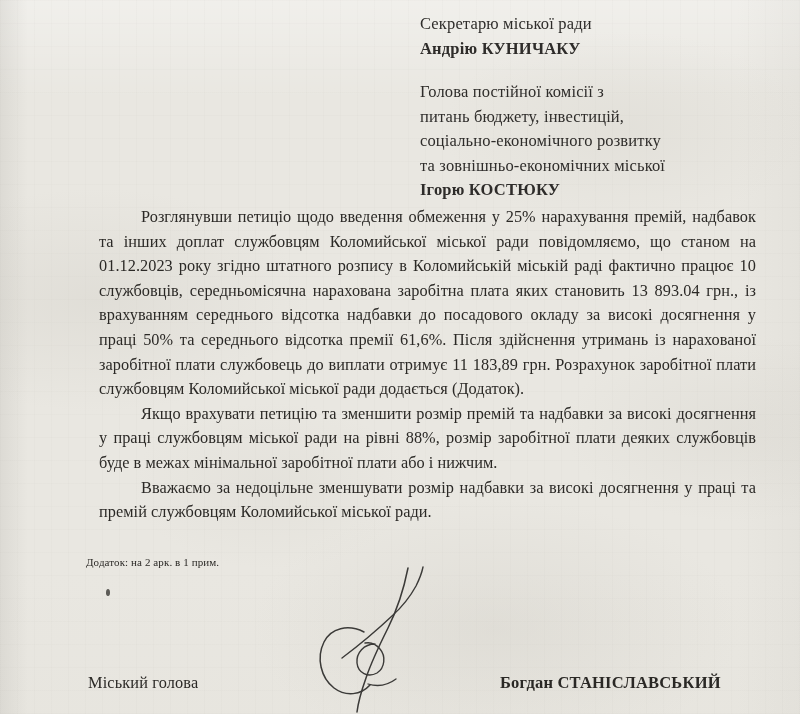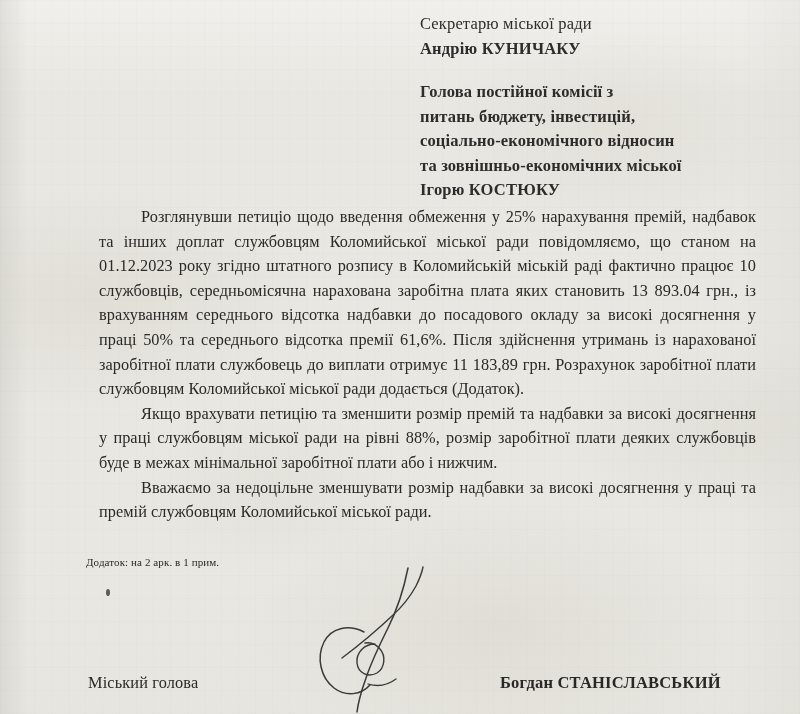--- a/index.html
+++ b/index.html
@@ -81,21 +81,21 @@
     letter-spacing: 0.15px;
     color: #2e2c2a;
     white-space: nowrap;
   }
   .addressee-line.name {
     font-weight: 700;
     letter-spacing: 0.2px;
     font-family: Liberation Serif, serif;
   }
   .addressee-line.bold-head {
-    font-weight: 700;
+    font-weight: 400;
   }
 
   
   .body-block {
     position: absolute;
     left: 84px;
     top: 205px;
     width: 672px;
   }
   .para {
@@ -192,21 +192,21 @@
     <div class="addressee-block">
 
       <div class="addressee-group">
         <div class="addressee-line">Секретарю міської ради</div>
         <div class="addressee-line name">Андрію КУНИЧАКУ</div>
       </div>
 
       <div class="addressee-group">
         <div class="addressee-line bold-head">Голова постійної комісії з</div>
         <div class="addressee-line bold-head">питань бюджету, інвестицій,</div>
-        <div class="addressee-line bold-head">соціально-економічного відносин</div>
+        <div class="addressee-line bold-head">соціально-економічного розвитку</div>
         <div class="addressee-line bold-head">та зовнішньо-економічних міської</div>
         <div class="addressee-line name">Ігорю КОСТЮКУ</div>
       </div>
 
     </div>
 
     <div class="body-block">
       <p class="para">Розглянувши петиціо щодо введення обмеження у 25% нарахування премій, надбавок та інших доплат службовцям Коломийської міської ради повідомляємо, що станом на 01.12.2023 року згідно штатного розпису в Коломийській міській раді фактично працює 10 службовців, середньомісячна нарахована заробітна плата яких становить 13 893.04 грн., із врахуванням  середнього відсотка надбавки до посадового окладу за високі досягнення у праці 50% та середнього відсотка премії 61,6%. Після здійснення утримань із нарахованої заробітної плати службовець до виплати  отримує  11 183,89  грн.  Розрахунок  заробітної  плати  службовцям Коломийської міської ради додається (Додаток).</p>
       <p class="para">Якщо врахувати петицію та зменшити розмір премій та надбавки за високі досягнення у праці службовцям міської ради на рівні  88%, розмір заробітної плати  деяких  службовців  буде  в  межах   мінімальної  заробітної  плати  або  і нижчим.</p>
       <p class="para">Вважаємо за недоцільне зменшувати розмір надбавки за високі досягнення у праці та премій службовцям Коломийської міської ради.</p>

